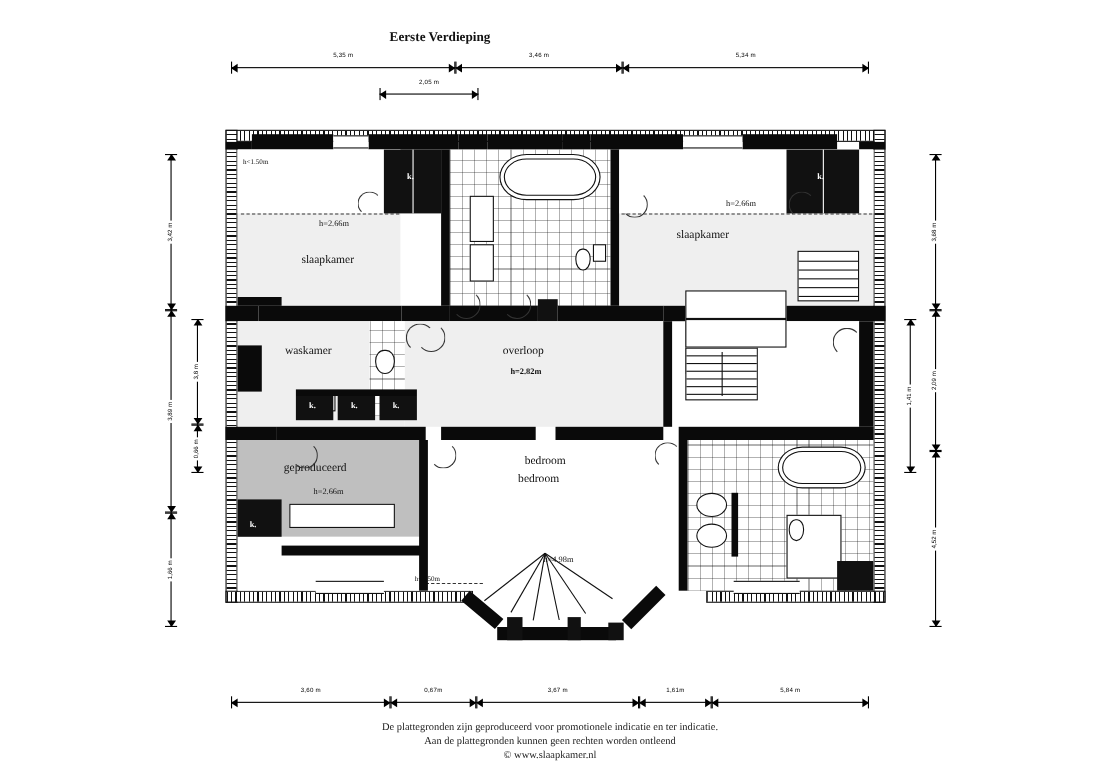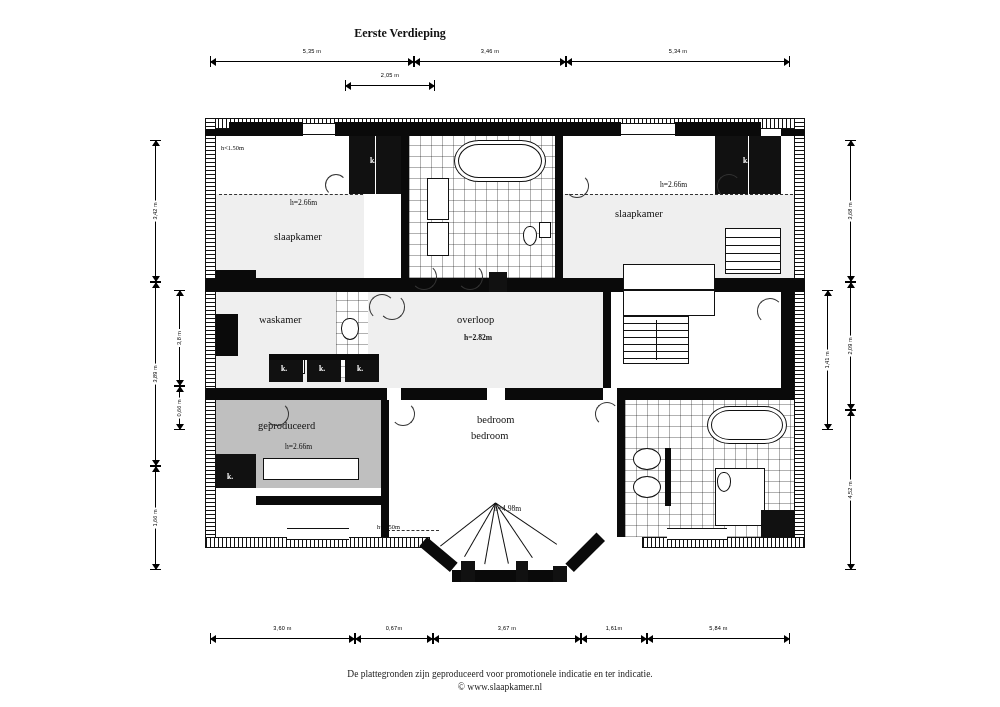--- a/index.html
+++ b/index.html
@@ -504,16 +504,17 @@
     <div class="door" style="left:512px; top:56px; width:24px; height:24px;"></div>
     <div class="door" style="left:552px; top:180px; width:26px; height:26px;"></div>
     <div class="door" style="left:186px; top:284px; width:24px; height:24px; border-color:transparent #333 #333 transparent;"></div>
     <div class="door" style="left:390px; top:284px; width:24px; height:24px;"></div>
     <div class="door" style="left:60px; top:284px; width:24px; height:24px; border-color:transparent #333 #333 transparent;"></div>
 
   </div>
 
   <div class="footer">
     <div>De plattegronden zijn geproduceerd voor promotionele indicatie en ter indicatie.</div>
+    <div>Aan de plattegronden kunnen geen rechten worden ontleend</div>
     <div>© www.slaapkamer.nl</div>
   </div>
 
 </div>
 
 </body></html>

